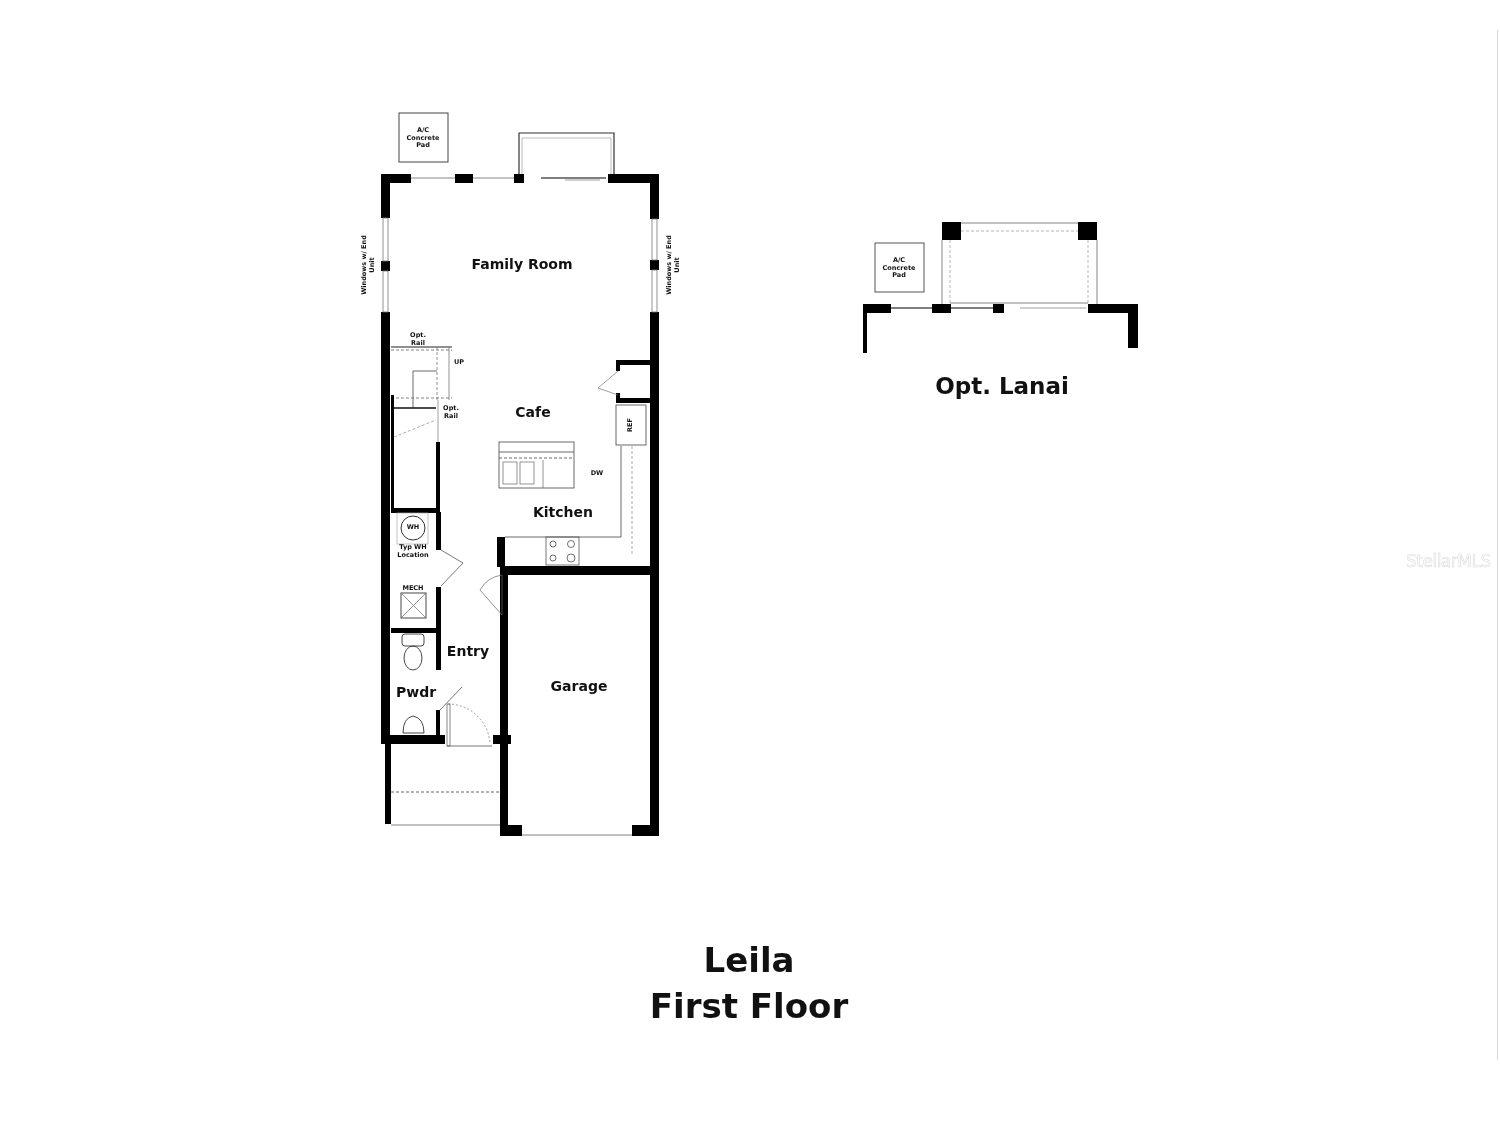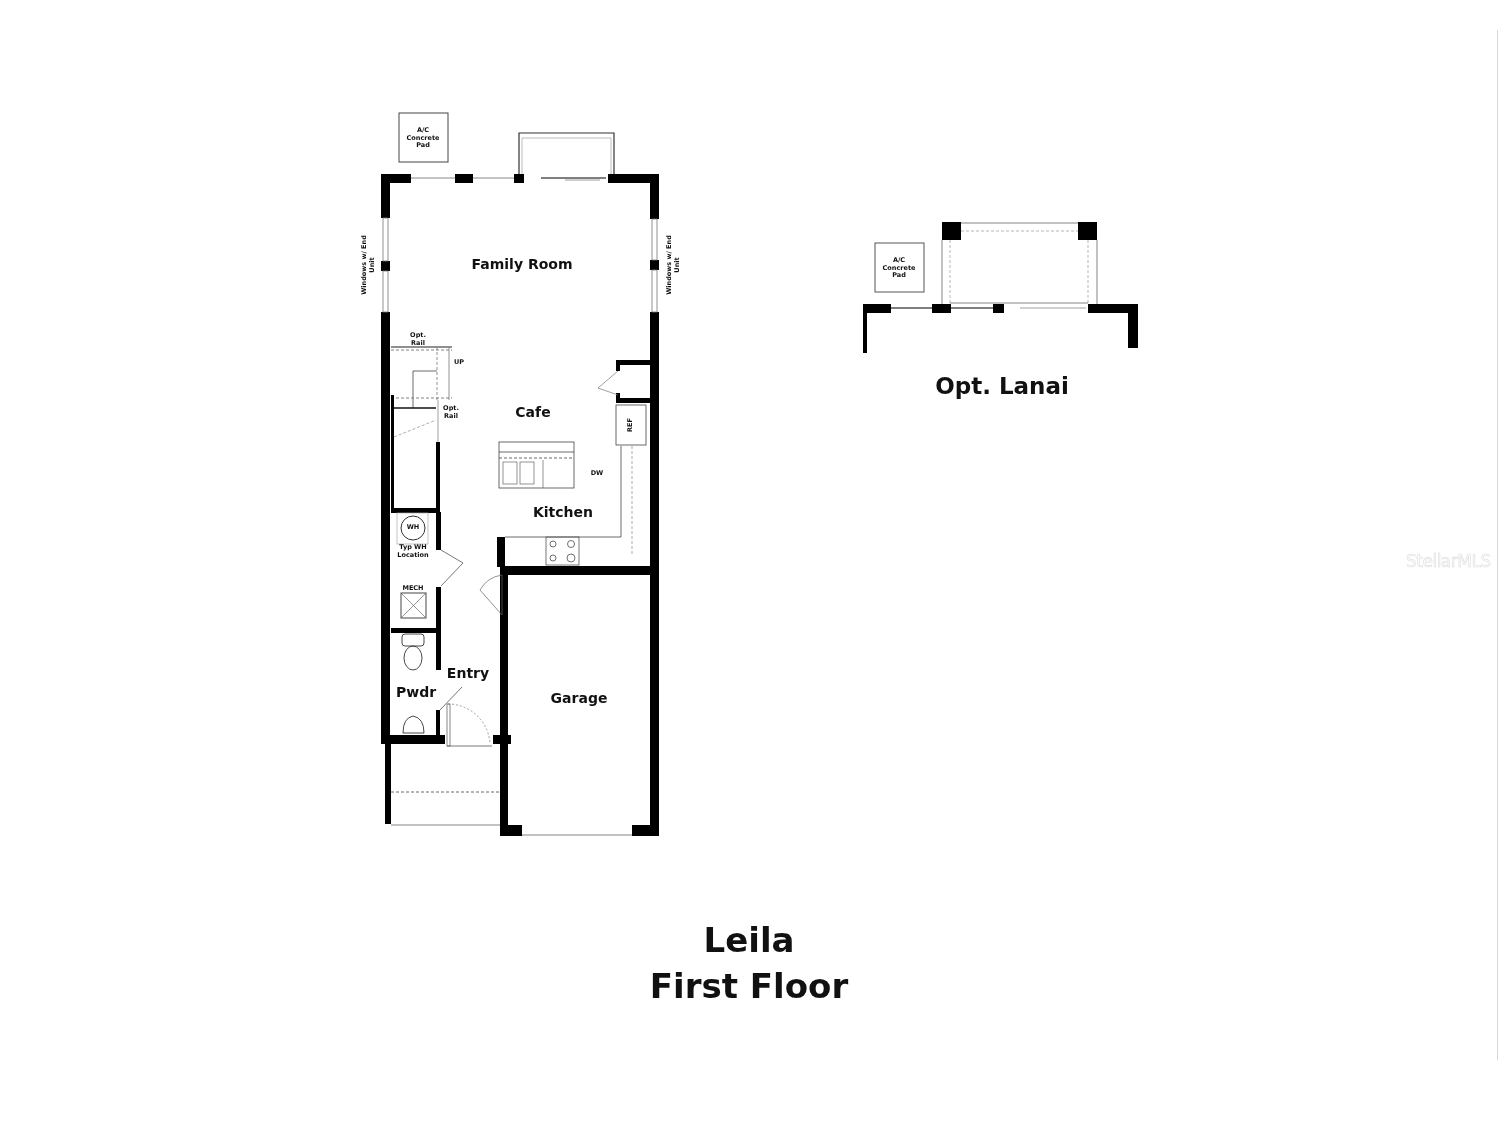--- a/index.html
+++ b/index.html
@@ -2,21 +2,21 @@
 <html><head>
   <meta charset="utf-8">
   <style>
     html, body { margin: 0; padding: 0; background: #ffffff; }
     body { width: 1500px; height: 1125px; position: relative; overflow: hidden; font-family: "DejaVu Sans", sans-serif; }
     svg.plan { position: absolute; left: 0; top: 0; }
     .lbl { position: absolute; color: #111; font-family: "DejaVu Sans", sans-serif; font-weight: bold; white-space: nowrap; transform: translate(-50%, -50%); }
     .room { font-size: 14px; }
     .tiny { font-size: 6.5px; font-weight: bold; text-align: center; line-height: 7.5px; white-space: normal; }
     .vert { font-size: 6.5px; font-weight: bold; text-align: center; line-height: 7.5px; transform: translate(-50%, -50%) rotate(-90deg); white-space: normal; width: 60px; }
-    .title-main { font-size: 34px; font-weight: bold; text-align: center; line-height: 46px; }
+    .title-main { font-size: 34px; font-weight: bold; text-align: center; line-height: 46px; margin-top: 20px; }
     .lanai-title { font-size: 23px; }
     .watermark { position: absolute; left: 1406px; top: 551px; font-size: 17px; color: transparent; -webkit-text-stroke: 0.6px #dcdcdc; font-family: "DejaVu Sans", sans-serif; letter-spacing: -0.5px; }
     .edge-line { position: absolute; left: 1497px; top: 30px; width: 1px; height: 1030px; background: #d8d8d8; }
   </style>
 </head>
 <body>
 
 <svg class="plan" width="1500" height="1125" viewBox="0 0 1500 1125" xmlns="http://www.w3.org/2000/svg">
   <g fill="#000" stroke="none">
 
@@ -143,23 +143,23 @@
   </g>
 </svg>
 
 <div class="lbl tiny" style="left:423px; top:138px; width:40px;">A/C Concrete Pad</div>
 <div class="lbl vert" style="left:368px; top:265px;">Windows w/ End Unit</div>
 <div class="lbl vert" style="left:673px; top:265px;">Windows w/ End Unit</div>
 
 <div class="lbl room" style="left:522px; top:264px;">Family Room</div>
 <div class="lbl room" style="left:533px; top:389px;margin-top:23px;">Cafe</div>
 <div class="lbl room" style="left:563px; top:512px;">Kitchen</div>
-<div class="lbl room" style="left:468px; top:673px;">Entry</div>
+<div class="lbl room" style="left:468px; top:651px;">Entry</div>
 <div class="lbl room" style="left:416px; top:692px;">Pwdr</div>
-<div class="lbl room" style="left:579px; top:686px;margin-top:12px;">Garage</div>
+<div class="lbl room" style="left:579px; top:686px;">Garage</div>
 
 <div class="lbl tiny" style="left:418px; top:339px; width:30px;">Opt. Rail</div>
 <div class="lbl tiny" style="left:451px; top:412px; width:30px;">Opt. Rail</div>
 <div class="lbl tiny" style="left:459px; top:363px; width:20px;">UP</div>
 <div class="lbl tiny" style="left:631px; top:425px; transform:translate(-50%,-50%) rotate(-90deg);">REF</div>
 <div class="lbl tiny" style="left:556px; top:474px; width:20px;margin-left:41px;">DW</div>
 <div class="lbl tiny" style="left:413px; top:528px; width:40px;">WH</div>
 <div class="lbl tiny" style="left:413px; top:551px; width:34px;">Typ WH Location</div>
 <div class="lbl tiny" style="left:413px; top:589px; width:30px;">MECH</div>
 

